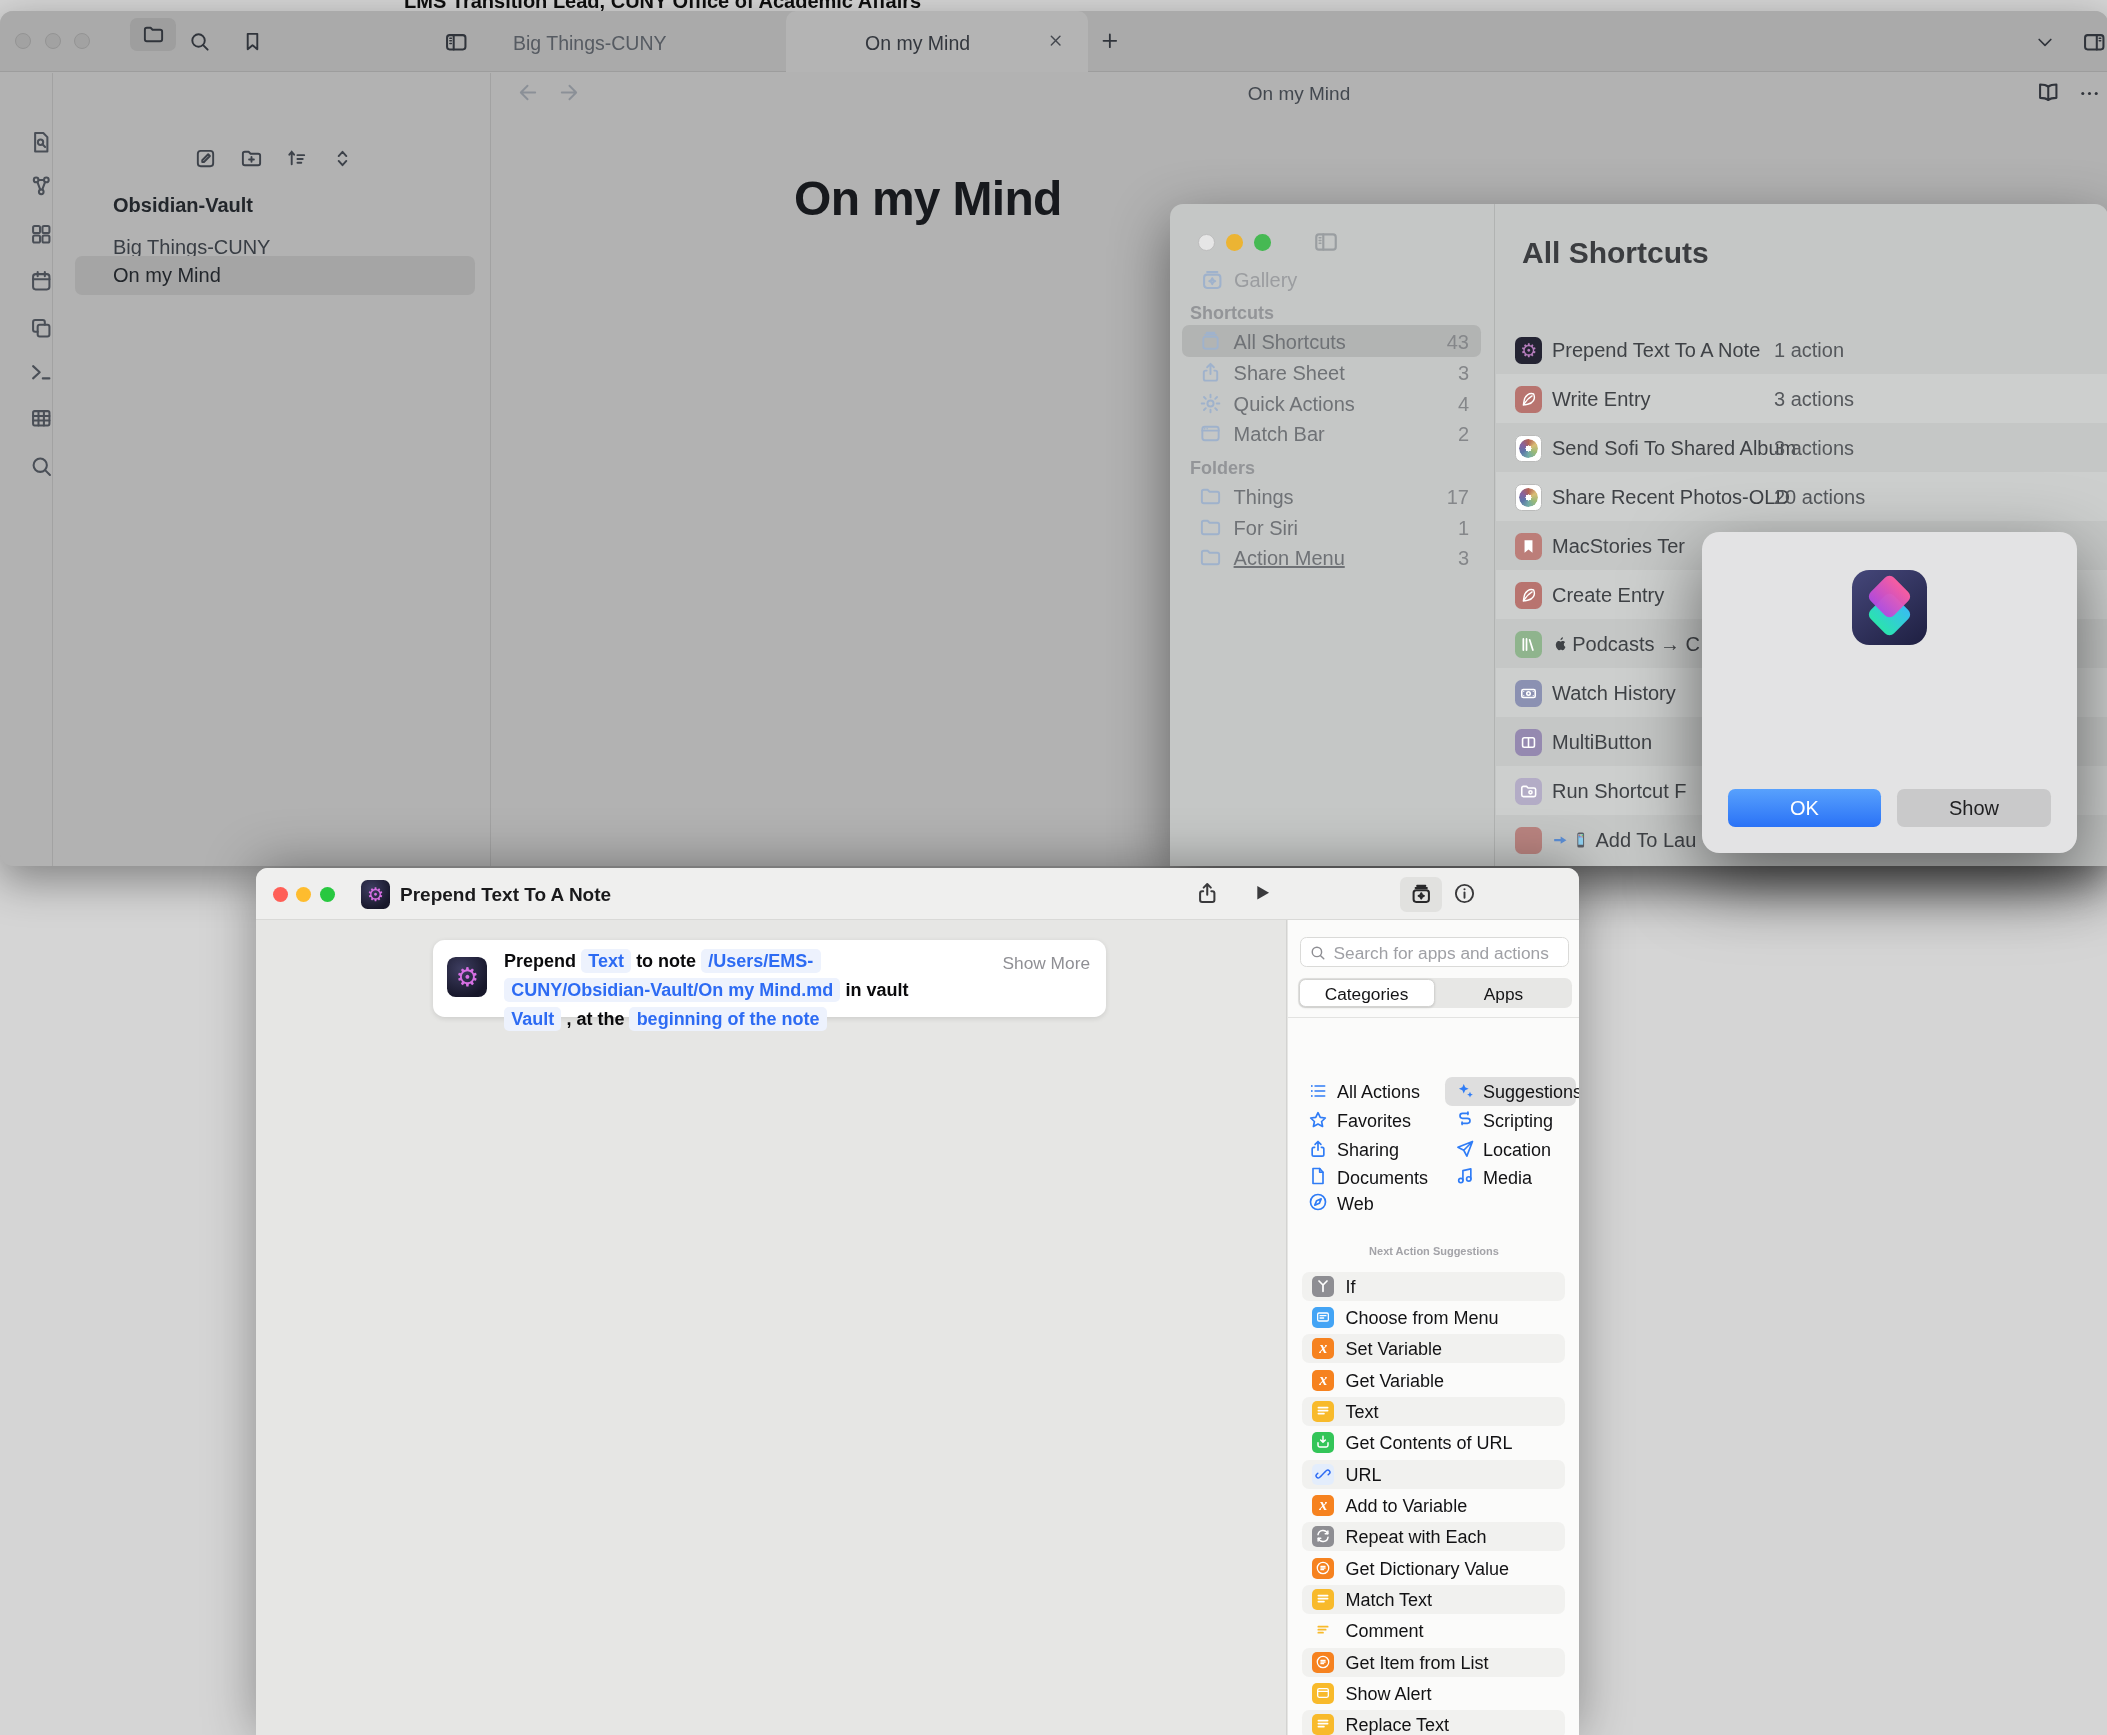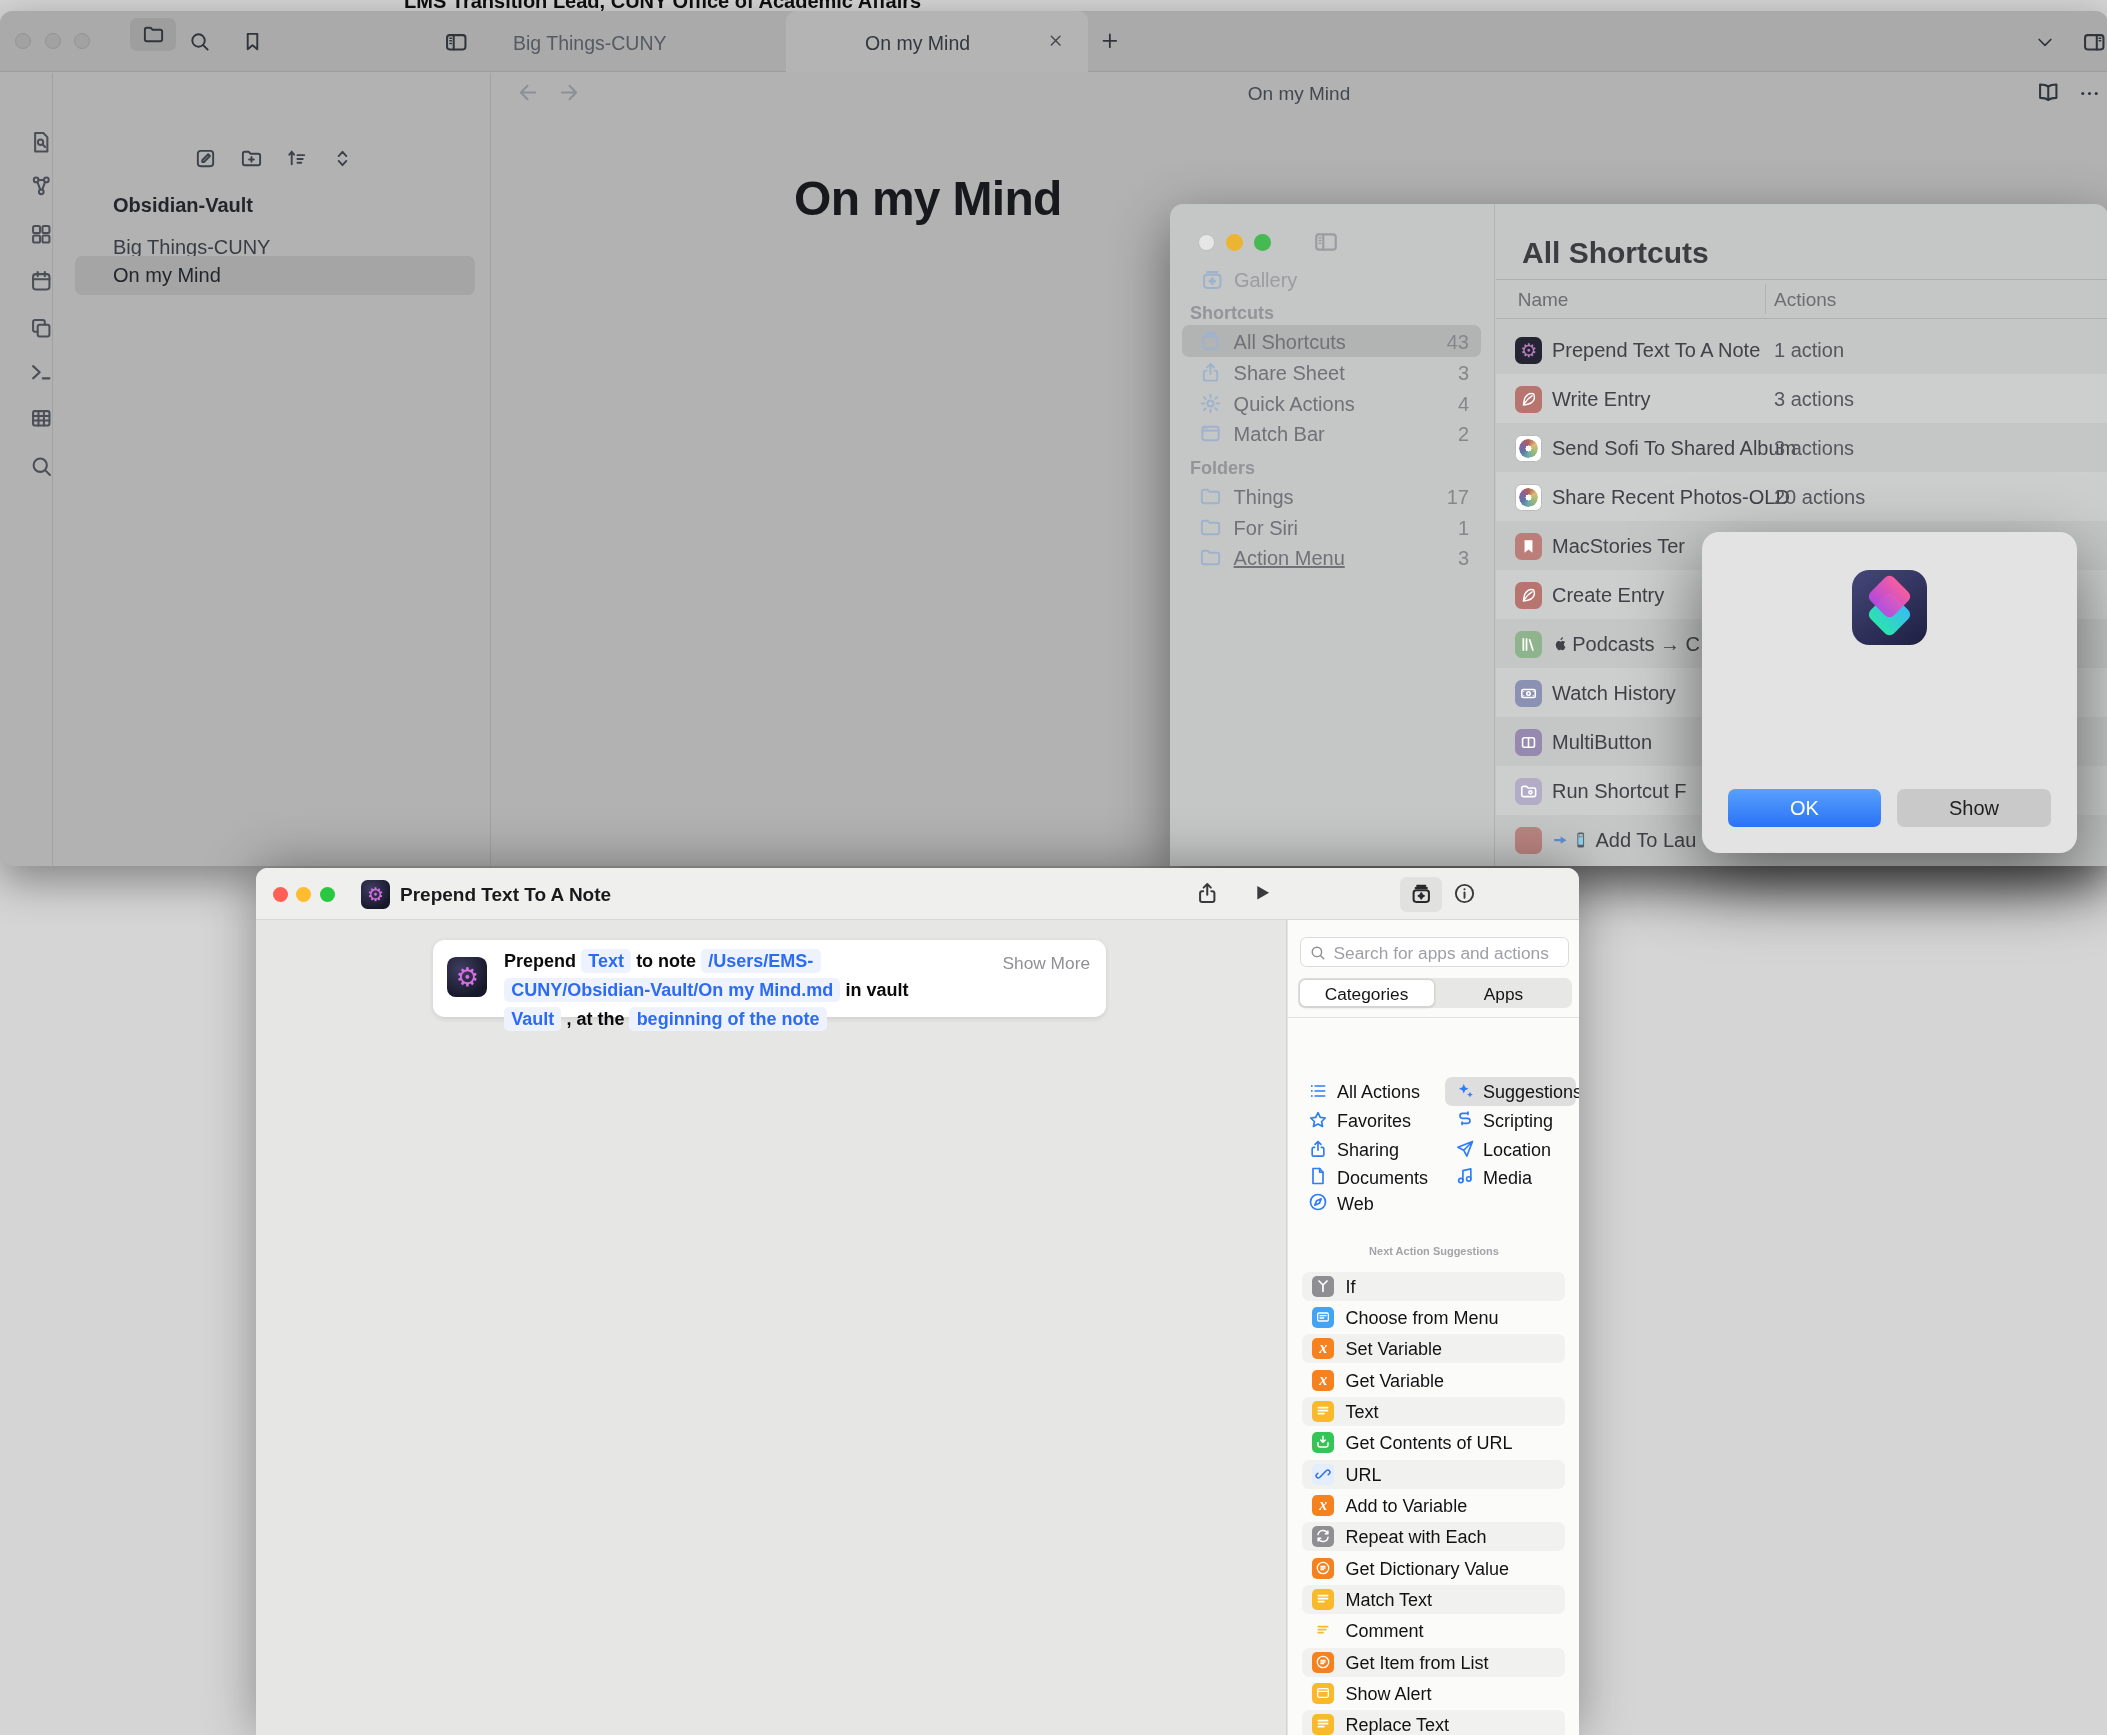--- a/index.html
+++ b/index.html
@@ -393,25 +393,20 @@
               </svg>
             </span>
             <div class="abs scb-item-label" style="left: 52px; top: 5.8px; text-decoration: underline;">Action Menu</div>
             <div class="abs scb-count" style="right: 11.6px; top: 5.8px;">3</div>
           </div>
         </div>
     </div>
 
     <div class="abs scb-content">
       <div class="abs scb-title">All Shortcuts</div>
-      <div class="abs scb-colband">
-        <span class="abs scb-colhead" style="left:21.7px;top:9.4px;">Name</span>
-        <span class="abs" style="left:269px;top:4.3px;width:1.4px;height:30px;background:#b0b2b1;"></span>
-        <span class="abs scb-colhead" style="left:278px;top:9.4px;">Actions</span>
-      </div>
       <div id="scb-rows">
           <div class="abs scb-row" style="top: 121px;">
             <div class="scb-appicon" style="background: rgb(35, 35, 63); border: none; color: rgb(215, 111, 227); font-size: 19px;">⚙</div>
             <div class="scb-name">Prepend Text To A Note</div>
             <div class="scb-actions">1 action</div>
           </div>
           <div class="abs scb-row stripe" style="top: 170px;">
             <div class="scb-appicon" style="background: rgb(228, 105, 95); border: none;">
               <span class="ic" style="color: rgb(255, 255, 255);">
                 <svg viewBox="0 0 24 24" fill="none" stroke="currentColor" stroke-width="1.8" stroke-linecap="round" stroke-linejoin="round" style="width: 19px; height: 19px;">

